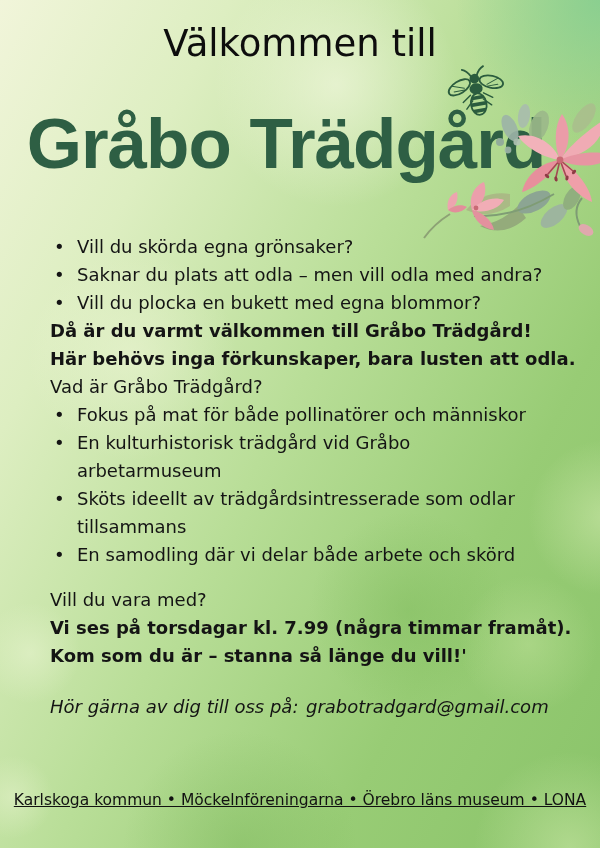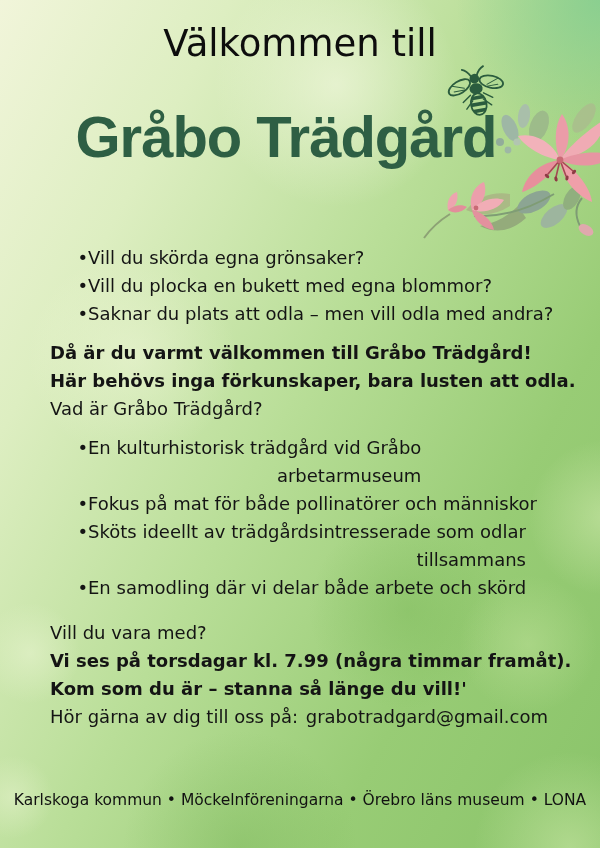--- a/index.html
+++ b/index.html
@@ -28,46 +28,47 @@
     position:absolute;top:22px;left:0;width:100%;
     text-align:center;
     font-size:37px;font-weight:400;letter-spacing:0;
     color:#0d0d0d;
   }
   .page-title{
     position:absolute;top:103px;left:0;width:100%;
     box-sizing:border-box;padding-right:28px;
     text-align:center;
     font-family:"Liberation Sans","DejaVu Sans",sans-serif;
-    font-size:58px;font-weight:700;letter-spacing:-1px;
+    font-size:71px;font-weight:700;letter-spacing:-1px;
     color:#2e5f44;
   }
   .bee-wrap{position:absolute;left:446px;top:64px;width:62px;height:60px;transform:rotate(-10deg);}
   .flower-wrap{position:absolute;right:-14px;top:98px;width:200px;height:148px;}
   
   .content{
     position:absolute;left:0;top:233px;width:100%;
     box-sizing:border-box;padding:0 26px 0 50px;
     font-size:18px;line-height:28px;
   }
-  ul.blist{list-style:none;margin:11px;padding:0;text-align:right;}
+  ul.blist{list-style:none;margin:0;padding:0;}
   ul.blist li{display:flex;}
   ul.blist li::before{content:"\2022";flex:none;width:23px;padding-left:4px;}
   .bullet-text{white-space:pre-line;}
   .line{white-space:nowrap;font-weight:bold;}
   .heading{}
   .join-heading{margin-top:17px;}
-  .contact-line{white-space:nowrap;}
+  .contact-line{margin-top:23px;white-space:nowrap;font-style:italic;}
   .email{margin-left:.42em;}
   
   .footer-bar{
     position:absolute;left:0;top:791px;width:100%;
     text-align:center;
     font-size:15.5px;white-space:nowrap;
     color:#111;
+    text-decoration:underline;
   }
 </style>
 </head>
 <body>
 
 <div class="hero">
   <div class="welcome-text">Välkommen till</div>
 
   <div class="bee-wrap">
     <svg viewBox="0 0 100 100" width="62" height="60" aria-hidden="true">
@@ -158,37 +159,37 @@
     </svg>
   </div>
 </div>
 
 <div class="content">
   <ul class="blist">
     <li>
         <span class="bullet-text">Vill du skörda egna grönsaker?</span>
       </li>
     <li>
+        <span class="bullet-text">Saknar du plats att odla – men vill odla med andra?</span>
+      </li>
+    <li>
         <span class="bullet-text">Vill du plocka en bukett med egna blommor?</span>
-      </li>
-    <li>
-        <span class="bullet-text">Saknar du plats att odla – men vill odla med andra?</span>
       </li>
   </ul>
   <div class="line">Då är du varmt välkommen till Gråbo Trädgård!</div>
   <div class="line">Här behövs inga förkunskaper, bara lusten att odla.</div>
 
   <div class="heading">Vad är Gråbo Trädgård?</div>
   <ul class="blist">
     <li>
+        <span class="bullet-text">Fokus på mat för både pollinatörer och människor</span>
+      </li>
+    <li>
         <span class="bullet-text">En kulturhistorisk trädgård vid Gråbo
 arbetarmuseum</span>
-      </li>
-    <li>
-        <span class="bullet-text">Fokus på mat för både pollinatörer och människor</span>
       </li>
     <li>
         <span class="bullet-text">Sköts ideellt av trädgårdsintresserade som odlar
 tillsammans</span>
       </li>
     <li>
         <span class="bullet-text">En samodling där vi delar både arbete och skörd</span>
       </li>
   </ul>
 

